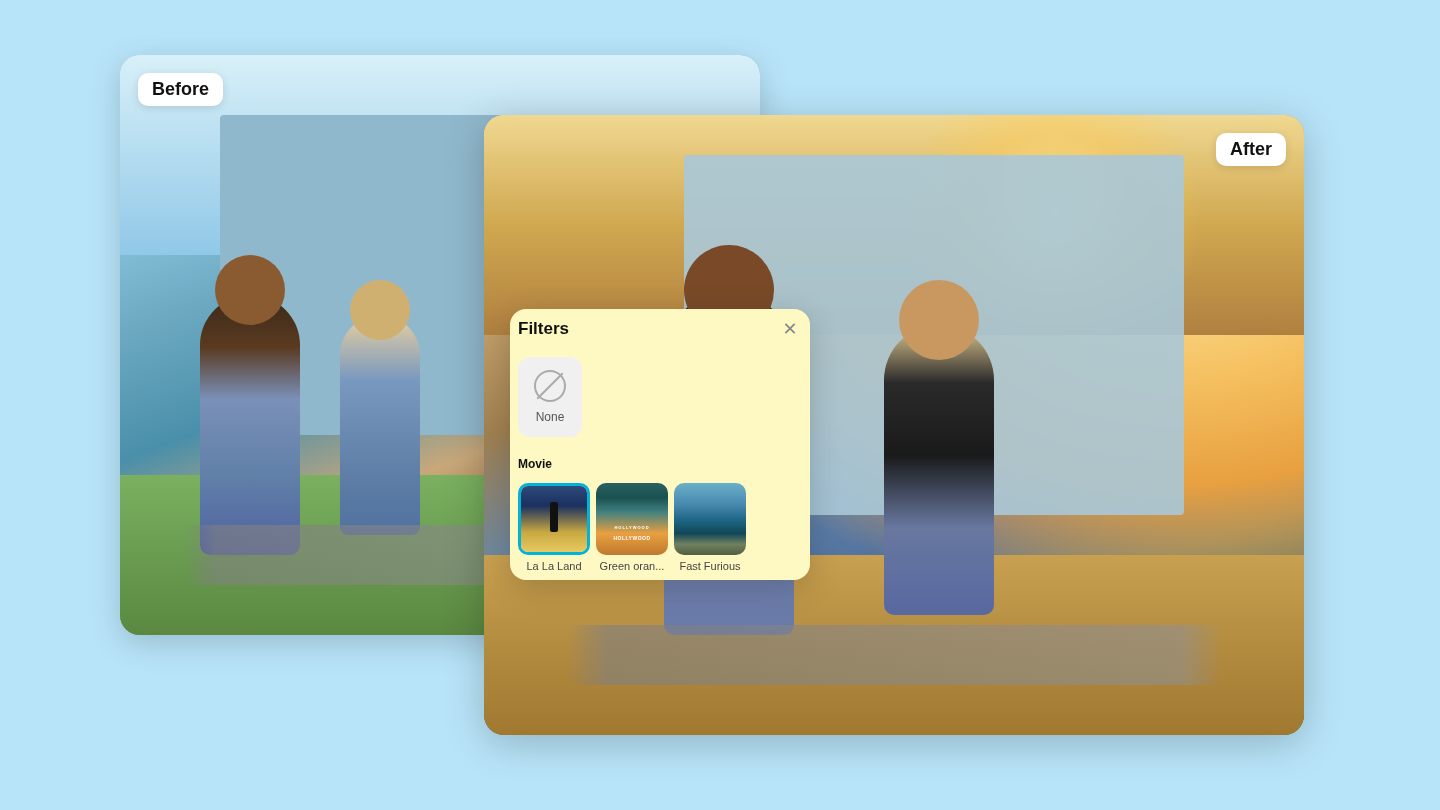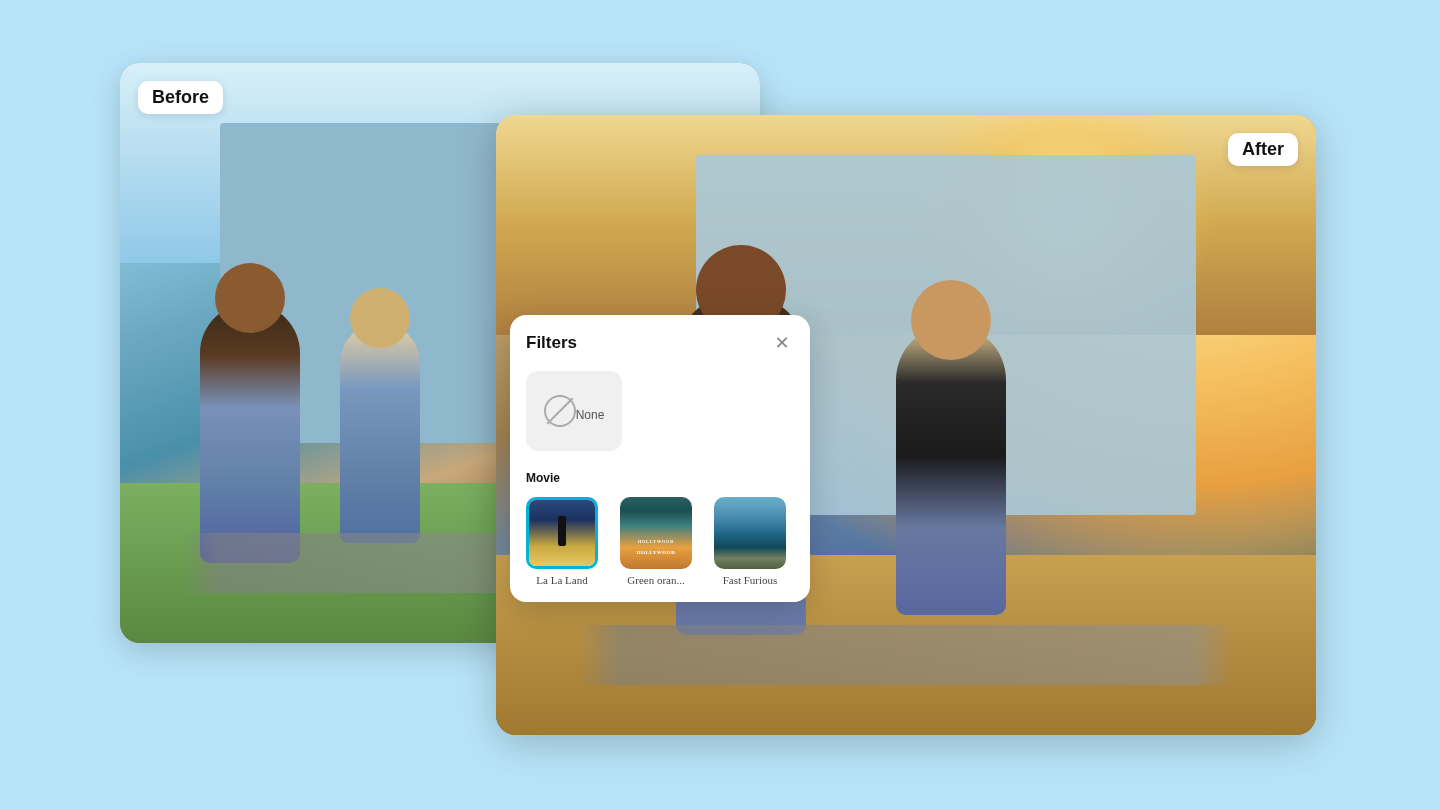--- a/index.html
+++ b/index.html
@@ -18,21 +18,21 @@
     .scene {
       position: relative;
       width: 1200px;
       height: 700px;
     }
 
     
     .card-before {
       position: absolute;
       left: 0;
-      top: 8px;
+      top: 0;
       width: 640px;
       height: 580px;
       border-radius: 20px;
       overflow: hidden;
       box-shadow: 0 8px 32px rgba(0,0,0,0.18);
       background: #7ab8d4;
     }
 
     
     .photo-before {
@@ -40,21 +40,21 @@
       height: 100%;
       background:
         linear-gradient(160deg, #d0ecf8 0%, #8bc5de 20%, #6ba8c0 35%, #4a8faa 50%,
           #c8a87a 65%, #a87850 75%, #6b8c5a 85%, #4a7040 100%);
       position: relative;
     }
 
     
     .card-after {
       position: absolute;
-      right: 4px;
+      right: 16px;
       top: 60px;
       width: 820px;
       height: 620px;
       border-radius: 20px;
       overflow: hidden;
       box-shadow: 0 8px 40px rgba(0,0,0,0.22);
     }
 
     .photo-after {
       width: 100%;
@@ -86,27 +86,27 @@
 
     .badge-after {
       top: 18px;
       right: 18px;
     }
 
     
     .filters-panel {
       position: absolute;
       left: 390px;
-      top: 260px;
+      top: 254px;
       width: 300px;
-      background: #ffffff;
+      background: #fef9c3;
       border-radius: 16px;
       box-shadow: 0 8px 32px rgba(0,0,0,0.18);
       z-index: 20;
-      padding: 16px;
+      padding: 8px;
     }
 
     .filters-header {
       display: flex;
       align-items: center;
       justify-content: space-between;
       margin-bottom: 16px;
     }
 
     .filters-title {
@@ -126,26 +126,26 @@
       justify-content: center;
       color: #888;
       font-size: 18px;
     }
 
     .none-section {
       margin-bottom: 20px;
     }
 
     .none-filter {
-      width: 96px;
+      width: 64px;
       height: 80px;
       background: #f0f0f0;
       border-radius: 12px;
       display: flex;
-      flex-direction: row;
+      flex-direction: column;
       align-items: center;
       justify-content: center;
       cursor: pointer;
     }
 
     .none-icon {
       width: 32px;
       height: 32px;
       border: 2px solid #aaa;
       border-radius: 50%;
@@ -172,22 +172,21 @@
 
     .section-title {
       font-size: 12px;
       font-weight: 700;
       color: #111;
       margin-bottom: 12px;
     }
 
     .filter-row {
       display: flex;
-      gap: 22px;
-      font-family: Liberation Serif, serif;
+      gap: 6px;
     }
 
     .filter-item {
       display: flex;
       flex-direction: column;
       align-items: center;
       cursor: pointer;
     }
 
     .filter-thumb {

